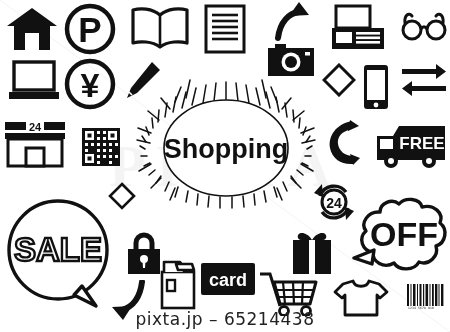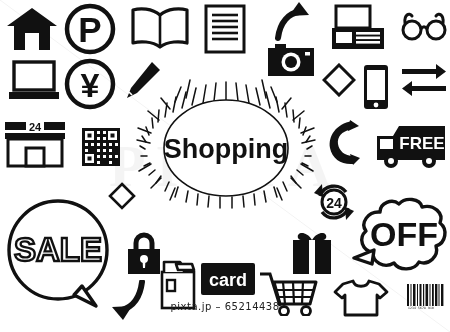--- a/index.html
+++ b/index.html
@@ -26,24 +26,24 @@
     left:50%;top:50%;
     transform:translate(-50%,-50%);
     font-size:60px;
     font-weight:bold;
     letter-spacing:10px;
     color:rgba(0,0,0,0.045);
     font-family:"Liberation Serif", serif;
   }
   #footer{
     position:absolute;
-    left:0;bottom:20px;
+    left:0;bottom:3px;
     width:450px;
     text-align:center;
-    font-size:10px;
+    font-size:17px;
     color:#222;
     font-family:"DejaVu Sans", sans-serif;
     letter-spacing:0.5px;
   }
   .barlabel{
     position:absolute;
     font-size:3px;
     color:#111;
     font-family:"DejaVu Sans Mono", monospace;
     letter-spacing:0.2px;

